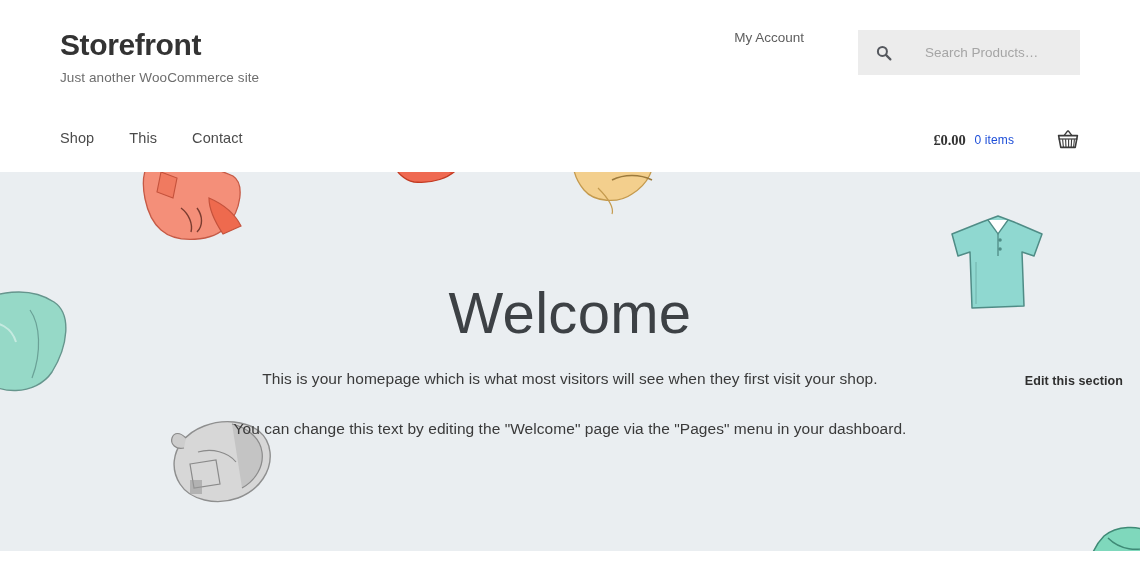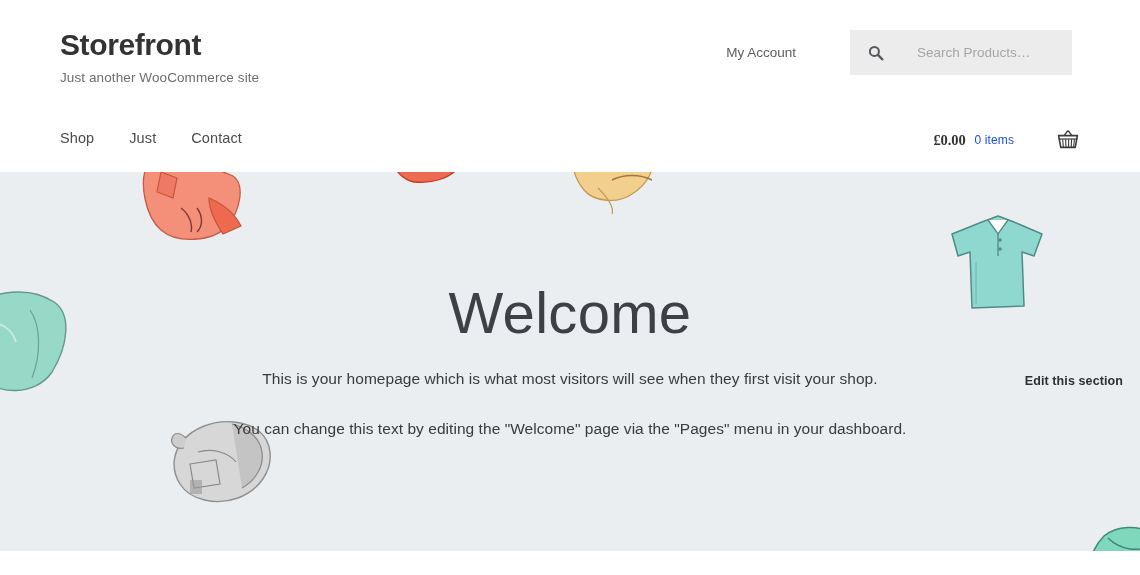--- a/index.html
+++ b/index.html
@@ -52,24 +52,24 @@
   .site-description {
     margin-top: 7px;
     font-size: 13.5px;
     color: #6d6d6d;
     font-weight: normal;
     letter-spacing: 0.1px;
   }
 
   .header-right {
     position: absolute;
-    right: 8px;
+    right: 0;
     top: 30px;
     display: flex;
-    align-items: center;
+    align-items: flex-start;
     gap: 26px;
   }
 
   .my-account-link {
     font-size: 13.5px;
     color: #5e5e5e;
     cursor: pointer;
     white-space: nowrap;
     padding-right: 28px;
   }
@@ -253,21 +253,21 @@
           <input class="search-input" type="text" placeholder="Search Products…" style="">
         </form>
 
       </div>
     </div>
 
     <div class="nav-bar">
 
       <ul class="main-nav">
         <li class="nav-item">Shop</li>
-        <li class="nav-item">Just</li>
+        <li class="nav-item">This</li>
         <li class="nav-item">Contact</li>
       </ul>
 
       <div class="cart-area">
         <span class="cart-amount">£0.00</span>
         <span class="cart-count">0 items</span>
 
         <svg class="cart-icon" viewBox="0 0 24 24">
           <path d="M8.2 7.4 L11.6 3.0 M15.8 7.4 L12.4 3.0" fill="none" stroke="#3a3a3a" stroke-width="1.3" stroke-linecap="round"></path>
           <path d="M2.6 7.6 L21.4 7.6 L19.2 19.4 L4.8 19.4 Z" fill="none" stroke="#3a3a3a" stroke-width="1.6" stroke-linejoin="round"></path>

